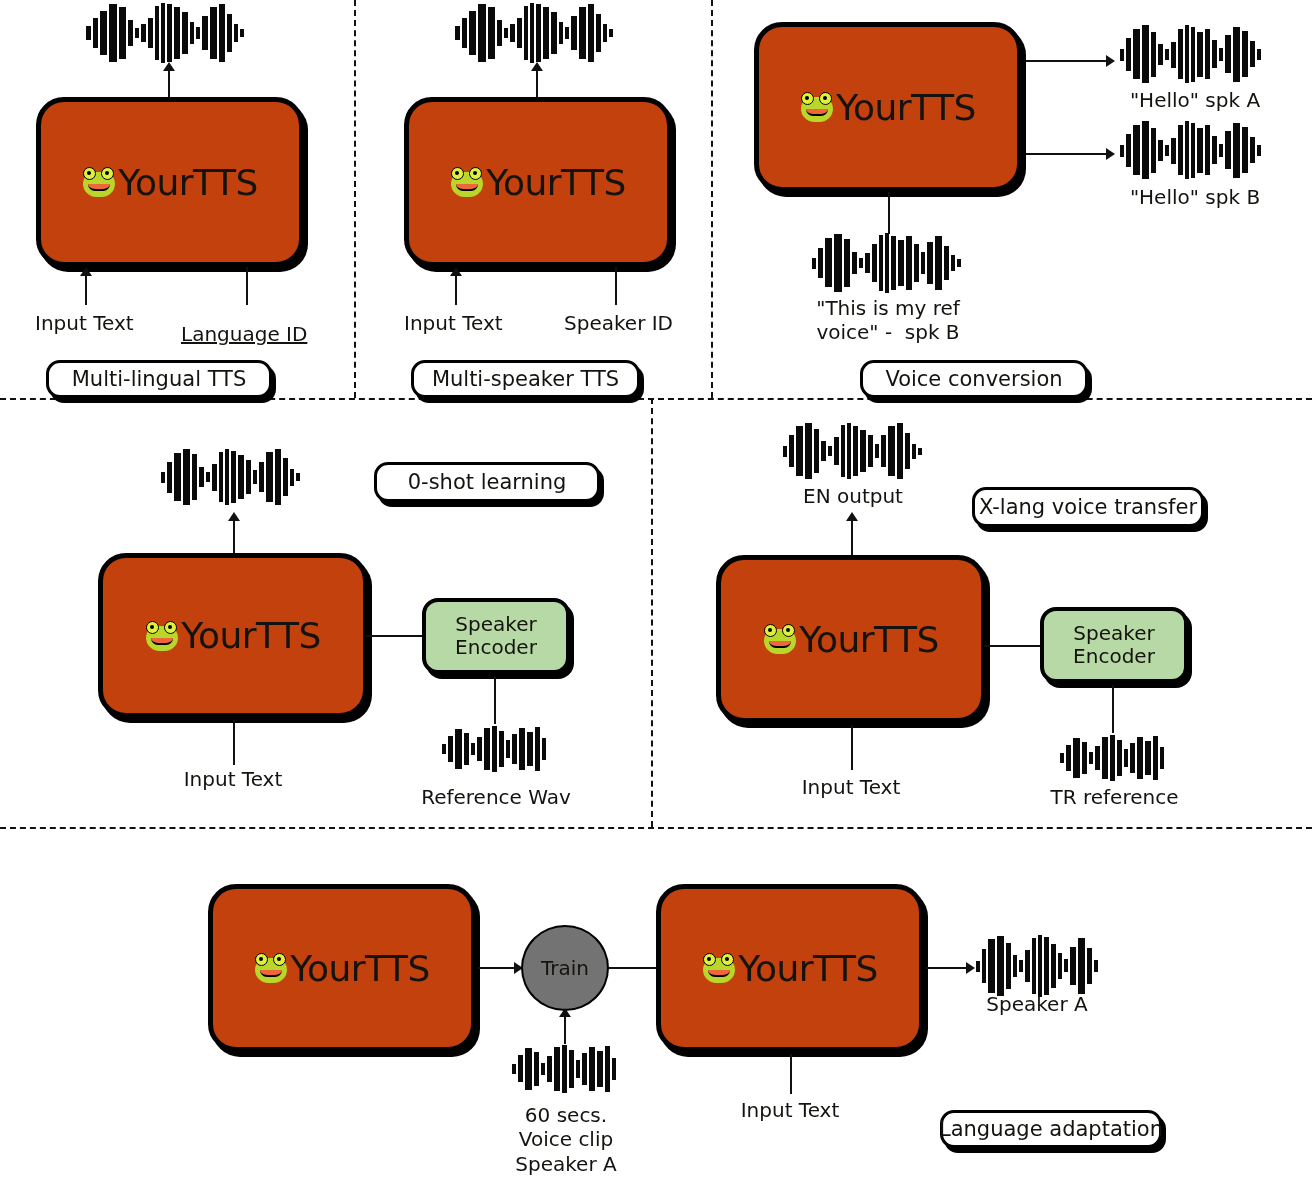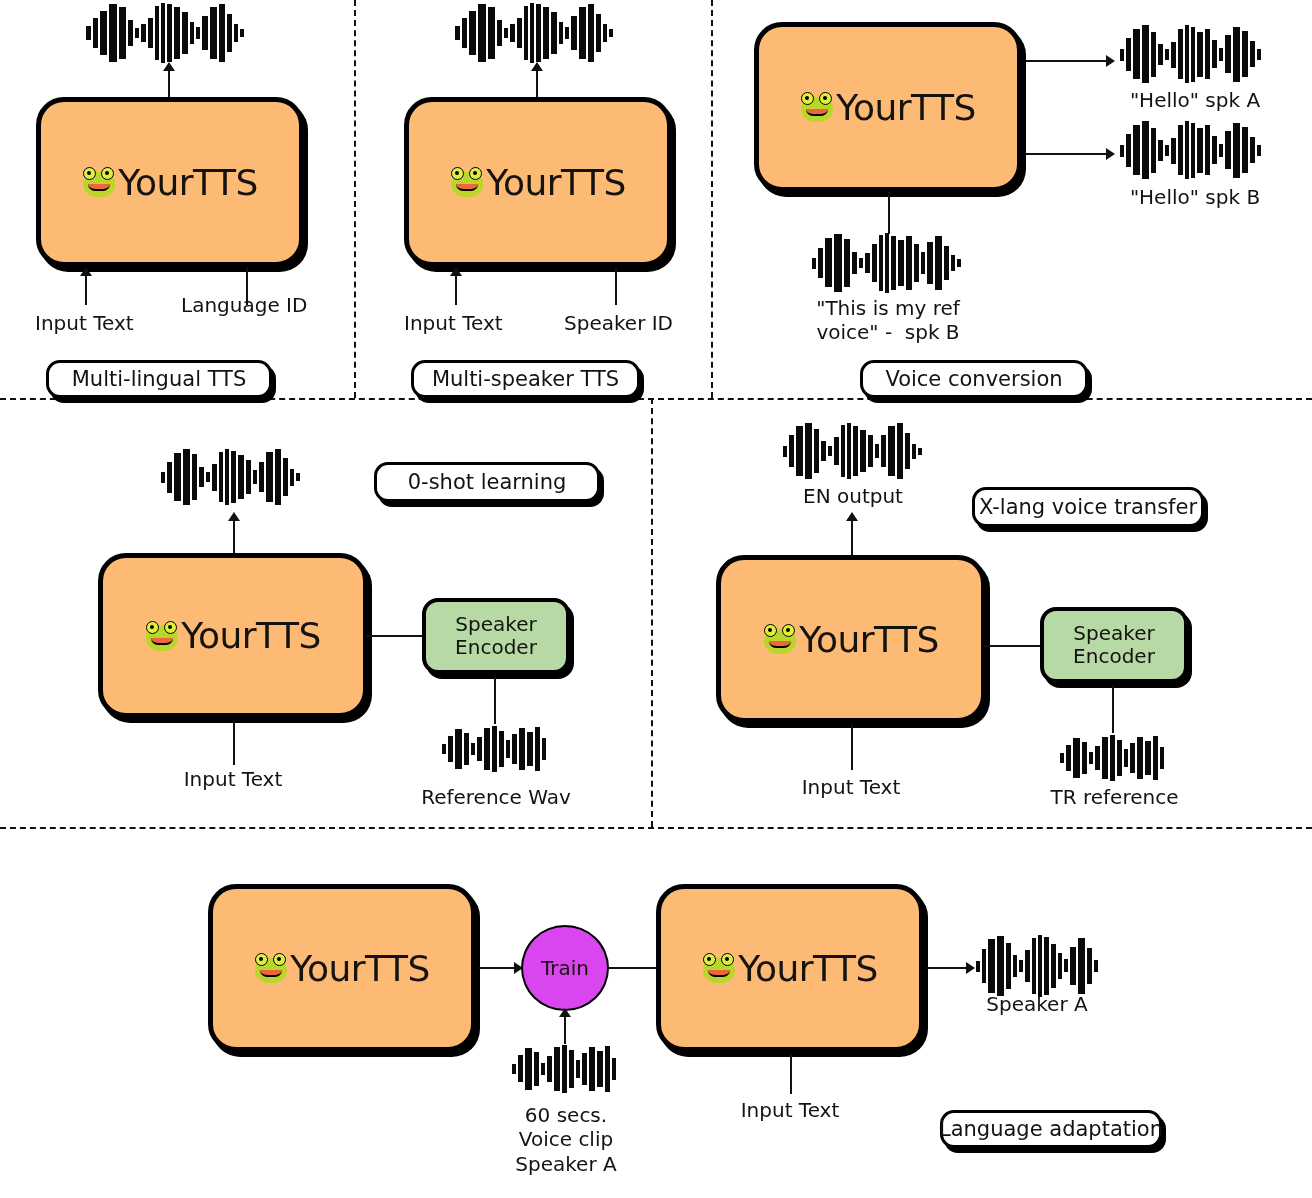--- a/index.html
+++ b/index.html
@@ -23,21 +23,21 @@
     border-top: 2px dashed #111111;
     height: 0;
   }
   .vdiv {
     border-left: 2px dashed #111111;
     width: 0;
   }
 
   
   .modelbox {
-    background: #fdba74;
+    background: #c2410c;
     border: 5px solid #000000;
     border-radius: 28px;
     box-shadow: 4px 5px 0 0 #000000;
     display: flex;
     align-items: center;
     justify-content: center;
     box-sizing: border-box;
   }
   .modellabel {
     display: flex;
@@ -108,21 +108,21 @@
     text-align: center;
     font-size: 20px;
     line-height: 1.15;
     color: #15130f;
     box-sizing: border-box;
     font-family: "DejaVu Sans", sans-serif;
   }
 
   
   .oval {
-    background: #d946ef;
+    background: #737373;
     border: 2px solid #000;
     border-radius: 50%;
     display: flex;
     align-items: center;
     justify-content: center;
     font-size: 20px;
     color: #15130f;
     box-sizing: border-box;
     font-family: "DejaVu Sans", sans-serif;
   }
@@ -223,21 +223,21 @@
       </span>
       <span class="brand">YourTTS</span>
     </div>
   </div>
 
   <div class="abs line-v" style="left:85px; top:275px; height:30px;"></div>
   <div class="abs arrow-up" style="left:80px; top:267px;"></div>
   <div class="abs line-v" style="left:246px; top:267px; height:38px;"></div>
 
   <div class="abs cap" style="left:35px; top:311px;">Input Text</div>
-  <div class="abs cap" style="left:181px; top:293px;">Language ID</div>
+  <div class="abs cap" style="left:181px; top:322px;text-decoration:underline;">Language ID</div>
 
   <div class="abs pill" style="left:46px; top:360px; width:226px; height:38px;">
     <span>Multi-lingual TTS</span>
   </div>
 
   <svg class="abs wave" style="left:455px; top:2px;" width="160" height="62" viewBox="0 0 160 62">
     <g fill="#0a0a0a">
       <rect x="0" y="24" width="5" height="14"></rect>
       <rect x="7" y="16" width="5" height="30"></rect>
       <rect x="14" y="9" width="7" height="44"></rect>

